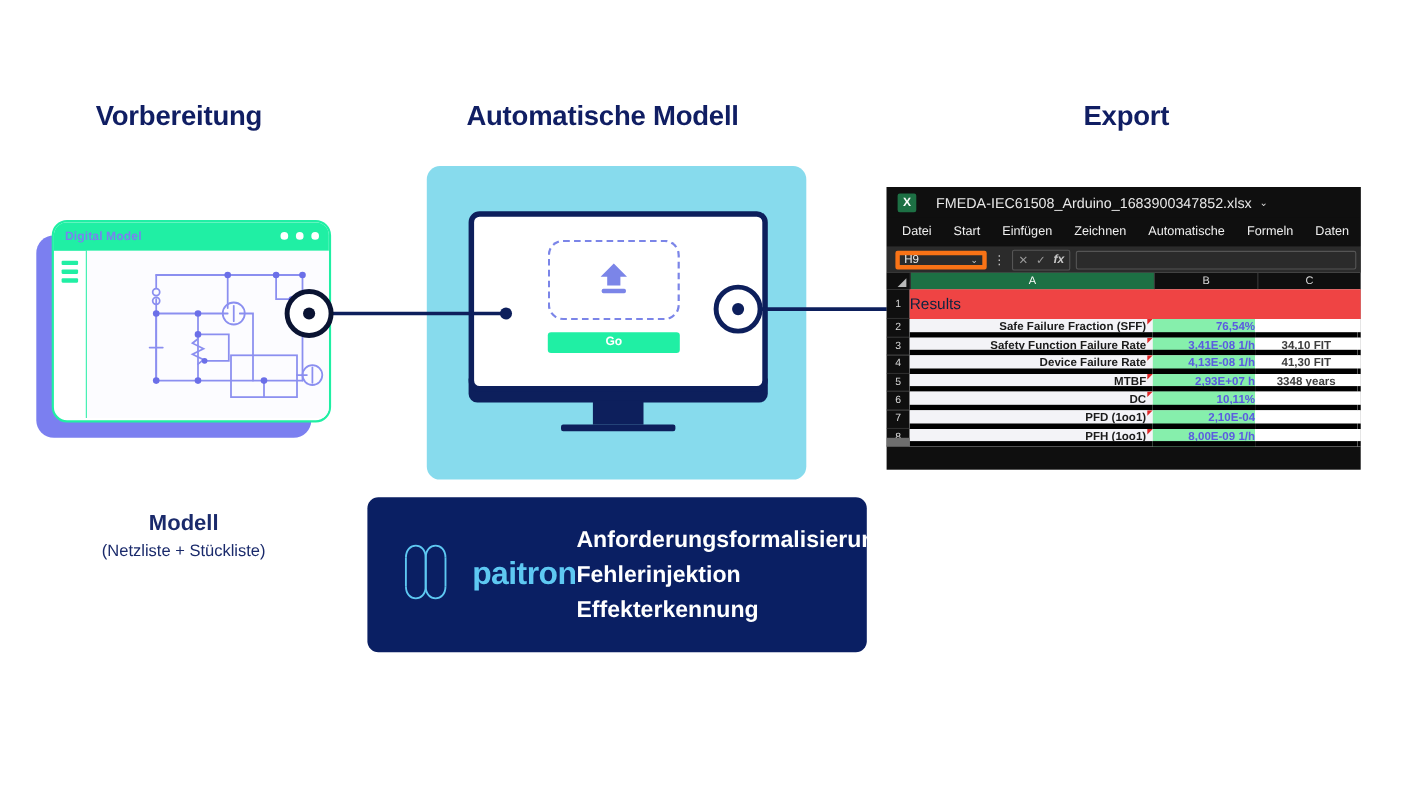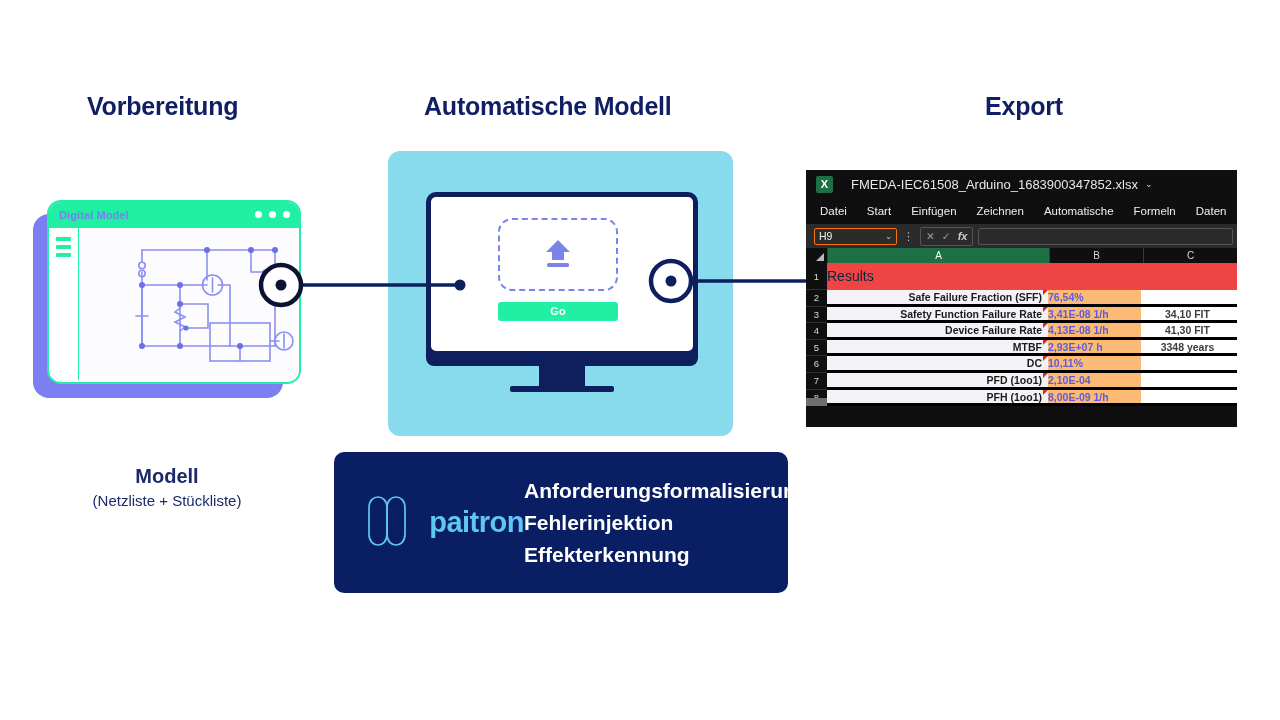--- a/index.html
+++ b/index.html
@@ -298,21 +298,21 @@
     align-items: center;
     gap: 5px;
     padding: 0 4px 0 8px;
     background: #2b2b2b;
   }
   .xl-namebox {
     width: 83px;
     height: 17px;
     box-sizing: border-box;
     background: #2b2b2b;
-    border: 1px solid #f97316;
+    border: 4px solid #f97316;
     border-radius: 2px;
     color: #f0f0f0;
     font-size: 10.5px;
     display: flex;
     align-items: center;
     justify-content: space-between;
     padding: 0 4px;
   }
   .xl-namebox .nb-caret { font-size: 8px; color: #d0d0d0; }
   .xl-dots { color: #c8c8c8; font-size: 11px; padding: 0 1px; }
@@ -380,30 +380,30 @@
     flex: none;
     background: #0f0f0f;
     color: #d9d9d9;
     font-size: 9.5px;
     text-align: center;
     line-height: 16.6px;
     border-bottom: 1px solid #2e2e2e;
   }
   .xl-cell {
     box-sizing: border-box;
-    border-bottom: 3px solid #000000;
+    border-bottom: 5px solid #000000;
     font-size: 10.5px;
     line-height: 15.6px;
     overflow: hidden;
     white-space: nowrap;
     flex: none;
     position: relative;
   }
   .xl-cell.a { width: 221px; text-align: right; padding-right: 6px; font-weight: bold; color: #1b1b1b; background: #f3f3f7; }
-  .xl-cell.b { width: 93px; text-align: left; color: #5b5be0; font-weight: bold; background: #fdba74; }
+  .xl-cell.b { width: 93px; text-align: right; color: #5b5be0; font-weight: bold; background: #86efac; }
   .xl-cell.c { width: 93px; text-align: center; color: #3d3d3d; font-weight: bold; background: #ffffff; }
   .xl-cell.d { width: 22px; background: #ffffff; }
   .xl-row.results .xl-results-banner {
     width: 429px;
     background: #ef4444;
     color: #0a2440;
     font-size: 14px;
     font-weight: normal;
     text-align: left;
     line-height: 27px;

